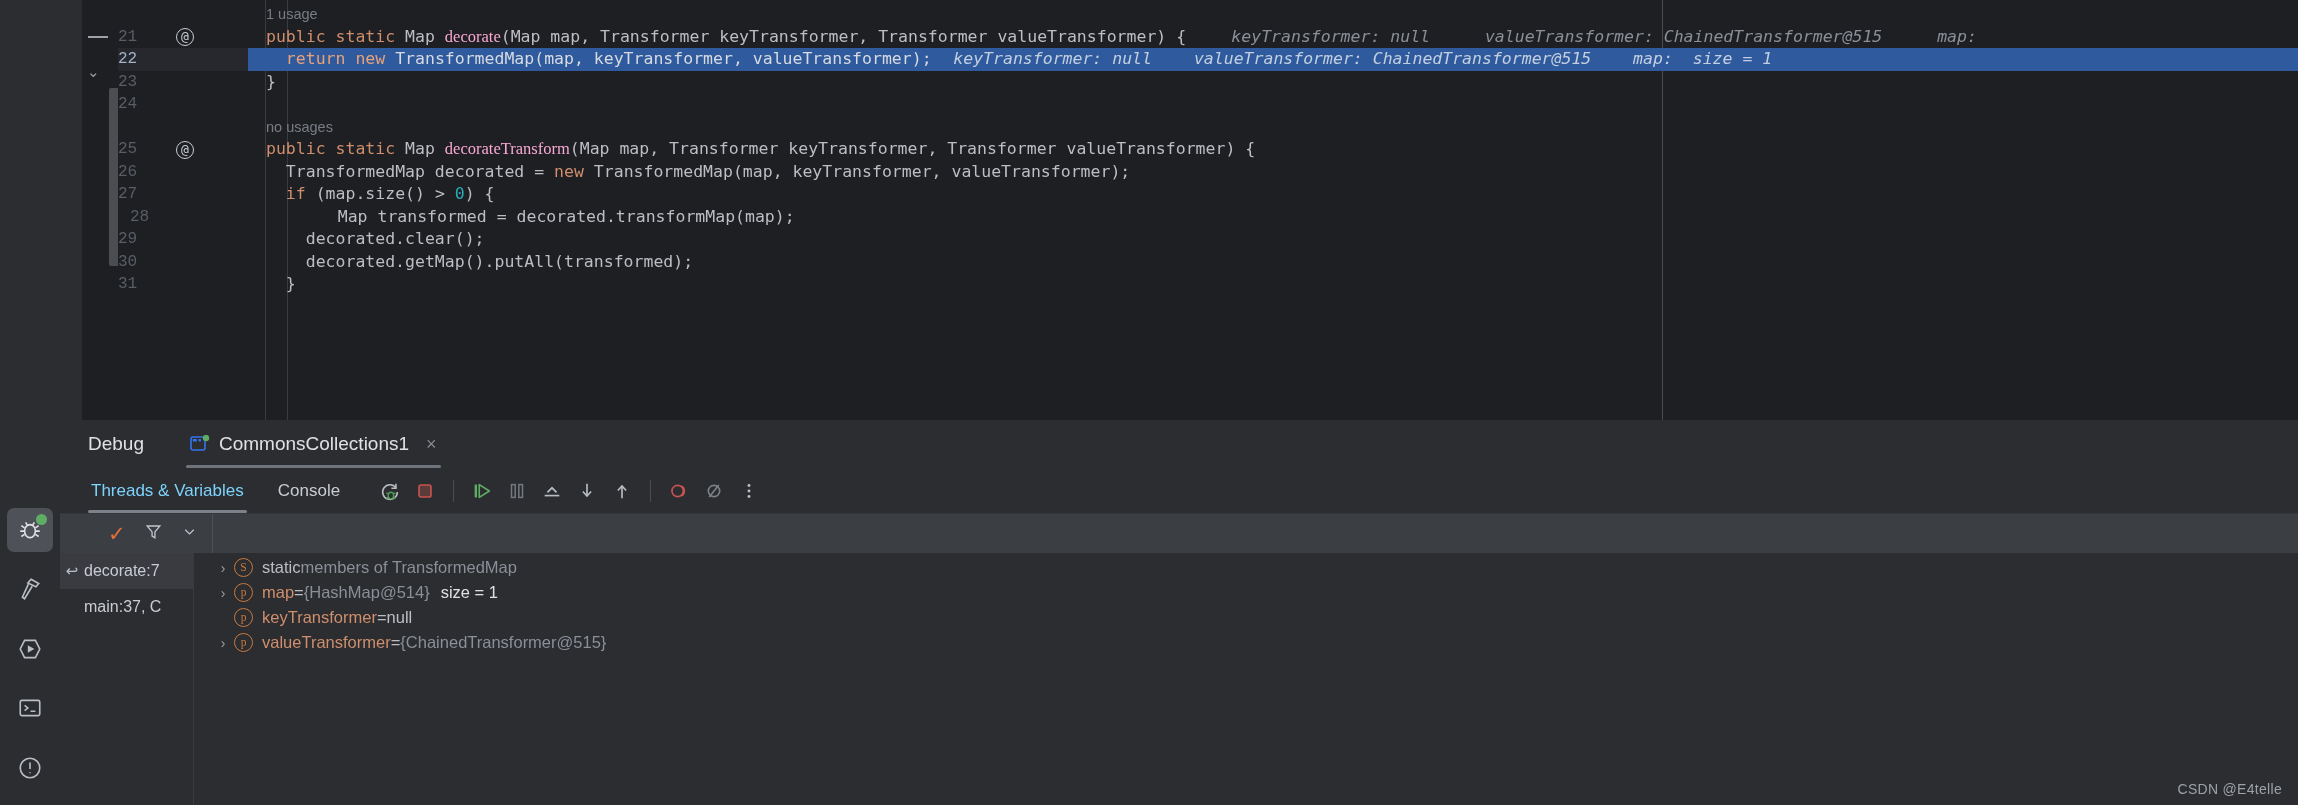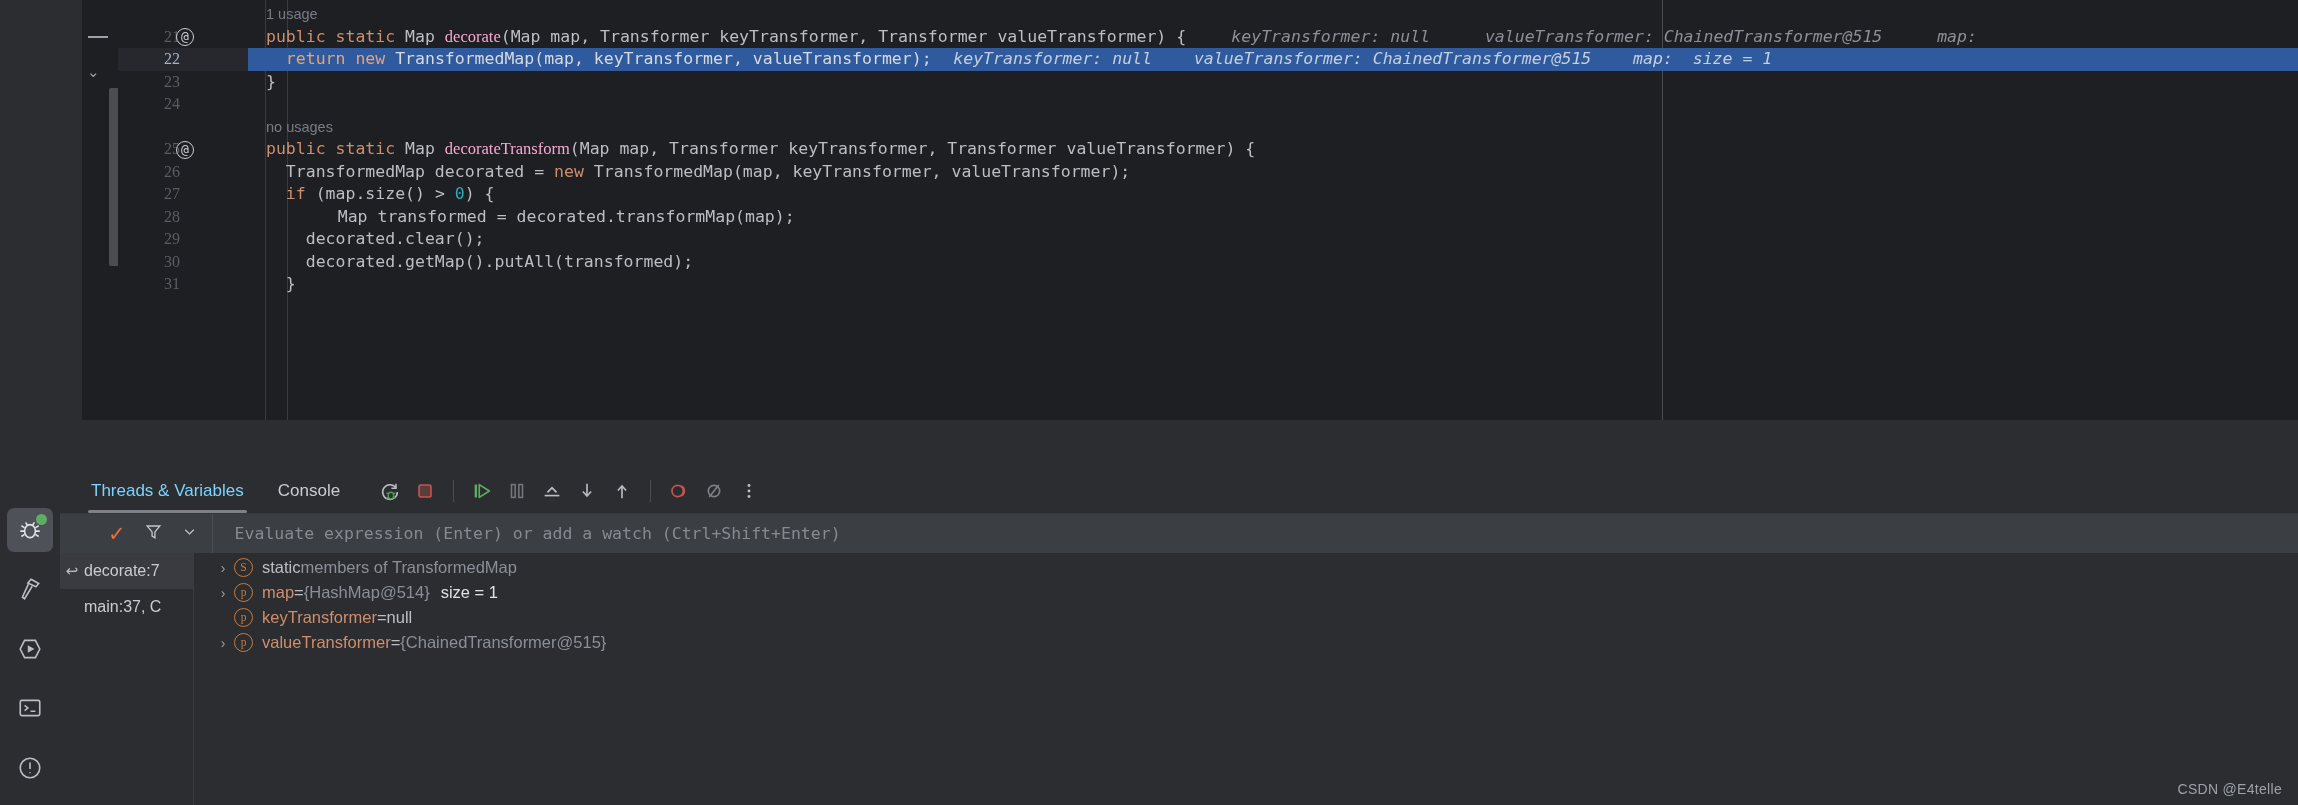--- a/index.html
+++ b/index.html
@@ -73,22 +73,22 @@
 
   .crow {
     position: absolute; left: 0; right: 0; height: 22.5px;
     font-family: "DejaVu Sans Mono", monospace;
     font-size: 16.5px; line-height: 22.5px; white-space: pre;
   }
   .crow.hl { background: #2f5b9e; }
   .crow.curline { background: #26282e; }
 
   .lnum {
-    position: absolute; width: 62px; text-align: right;
-    font-family: Liberation Serif, serif;
+    position: absolute; width: 62px; text-align: left;
+    font-family: Liberation Mono, monospace;
     font-size: 16px; line-height: 22.5px; color: #585d66;
   }
   .lnum.cur { color: #a3b2c7; }
   .atmark {
     position: absolute; left: 130px; width: 22px; text-align: center;
     font-family: "DejaVu Sans Mono", monospace; font-size: 16px;
     line-height: 22.5px; color: #c8ccd3;
   }
   .usage {
     position: absolute; left: 0; font-size: 14.5px; line-height: 22.5px;
@@ -322,20 +322,37 @@
         <div class="lnum" style="top: 250.5px; left: 58px;">30</div>
         <div class="crow codetext" style="background: transparent; top: 250.5px; left: 245.72px; right: auto;"><span class="plain">decorated.getMap().putAll(transformed);</span></div>
         <div class="crow" style="top: 273px; left: 176px; right: 0px; background: transparent;"></div>
         <div class="lnum" style="top: 273px; left: 58px;">31</div>
         <div class="crow codetext" style="background: transparent; top: 273px; left: 225.86px; right: auto;"><span class="plain">}</span></div>
       </div>
   </div>
 
   <div class="debugwin">
 
+    <div class="dw-tabs">
+      <div class="dw-title">Debug</div>
+
+      <div class="dw-tab">
+        <span class="dw-tab-icon">
+          <svg width="20" height="18" viewBox="0 0 20 18">
+            <rect x="1" y="2" width="14" height="13" rx="2" fill="none" stroke="#3574f0" stroke-width="1.6"></rect>
+            <rect x="2.8" y="4" width="4" height="2.6" rx="0.6" fill="#3574f0"></rect>
+            <rect x="8.5" y="4" width="2.5" height="2.6" rx="0.6" fill="#3574f0"></rect>
+            <circle cx="16" cy="3" r="3.2" fill="#5fad65"></circle>
+          </svg>
+        </span>
+        <span class="dw-tab-label">CommonsCollections1</span>
+        <span class="dw-tab-close">×</span>
+        <span class="dw-tab-underline"></span>
+      </div>
+    </div>
 
     <div class="dw-toolbar">
       <div class="tb-tab sel">Threads &amp; Variables</div>
       <div class="tb-tab">Console</div>
 
       <div class="tb-icons">
         <div class="tb-ico">
           <svg width="22" height="22" viewBox="0 0 24 24" fill="none">
             <path d="M18.5 8.5A8 8 0 1 0 20 13" stroke="#b9bdc4" stroke-width="1.7" fill="none"></path>
             <path d="M18.5 4v5h-5" stroke="#b9bdc4" stroke-width="1.7" fill="none"></path>
@@ -414,21 +431,20 @@
             <path d="M4 5h16l-6.2 7.5V20l-3.6-2.2v-5.3z"></path>
           </svg>
         </span>
         <span>
           <svg width="17" height="17" viewBox="0 0 24 24" fill="none" stroke="#c3c7cd" stroke-width="1.7">
             <path d="M6 9.5l6 6 6-6"></path>
           </svg>
         </span>
       </div>
       <div class="eval-divider"></div>
-      <div class="eval-placeholder">Evaluate expression (Enter) or add a watch (Ctrl+Shift+Enter)</div>
     </div>
 
     <div class="dw-body">
       <div class="frames" id="frames-list">
           <div class="frame-row sel">
             <span class="frame-icon">↩</span>
             <span class="frame-label">decorate:7</span>
           </div>
           <div class="frame-row">
             <span class="frame-pad"></span>

